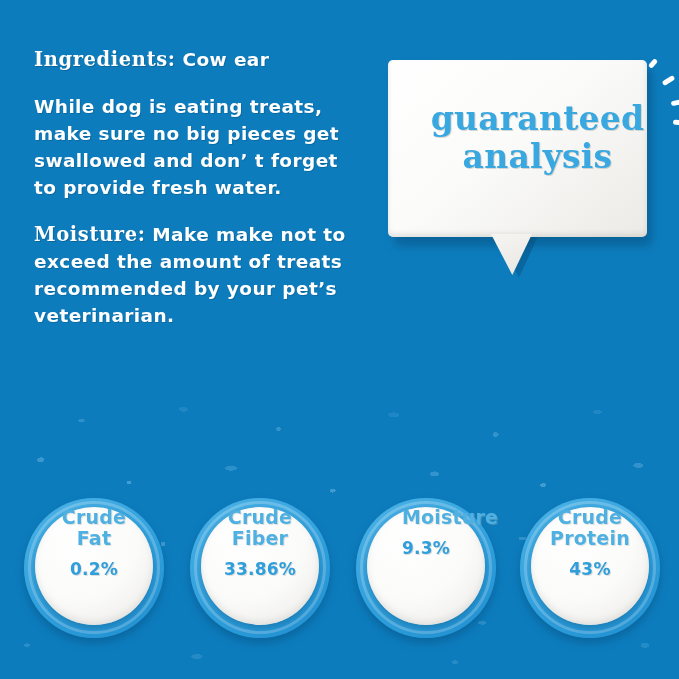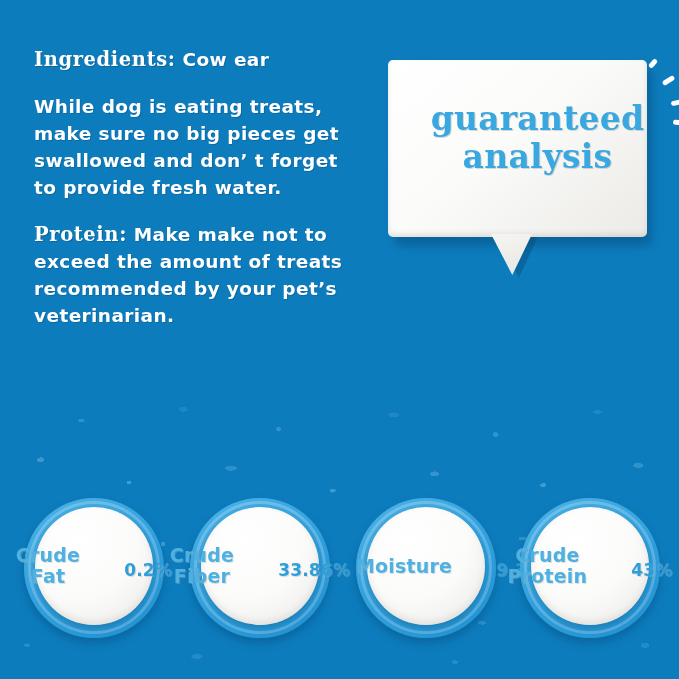--- a/index.html
+++ b/index.html
@@ -204,24 +204,23 @@
     box-sizing: border-box;
   }
   .badge-face {
     position: absolute;
     left: 11px; top: 9px;
     width: 118px; height: 118px;
     border-radius: 50%;
     background: radial-gradient(circle at 36% 28%, #ffffff 0%, #fbfbfa 52%, #e9e8e4 100%);
     box-shadow: 0 3px 6px rgba(6, 62, 100, .30), inset 0 -3px 6px rgba(160,160,155,.22);
     display: flex;
-    flex-direction: row;
+    flex-direction: column;
     align-items: center;
-    justify-content: center;
-    gap: 44px;
+    justify-content: flex-start;
   }
   .badge-label {
     font-family: "DejaVu Sans", sans-serif;
     font-weight: bold;
     font-size: 19px;
     line-height: 21px;
     text-align: center;
     color: #4fb0e2;
     letter-spacing: .2px;
     text-shadow: 1px 1px 0 rgba(175,175,170,.35);
@@ -250,21 +249,21 @@
 
     <div class="blk">
       <span class="hd">Ingredients:</span><span class="body-txt"> Cow ear</span>
     </div>
 
     <div class="blk">
       <div class="body-blk">While dog is eating treats, make sure no big pieces get swallowed and don’ t forget to provide fresh water.</div>
     </div>
 
     <div class="blk">
-      <span class="hd">Protein:</span><span class="body-txt"> Make make not to exceed the amount of treats recommended by your pet’s veterinarian.</span>
+      <span class="hd">Moisture:</span><span class="body-txt"> Make make not to exceed the amount of treats recommended by your pet’s veterinarian.</span>
     </div>
 
   </div>
 
   <div class="bubble-wrap">
     <div class="bubble-shadow"></div>
     <div class="bubble-tail-shadow"></div>
     <div class="bubble"></div>
     <div class="bubble-tail"></div>
     <div class="bubble-title" style="white-space: pre-line;">guaranteed

